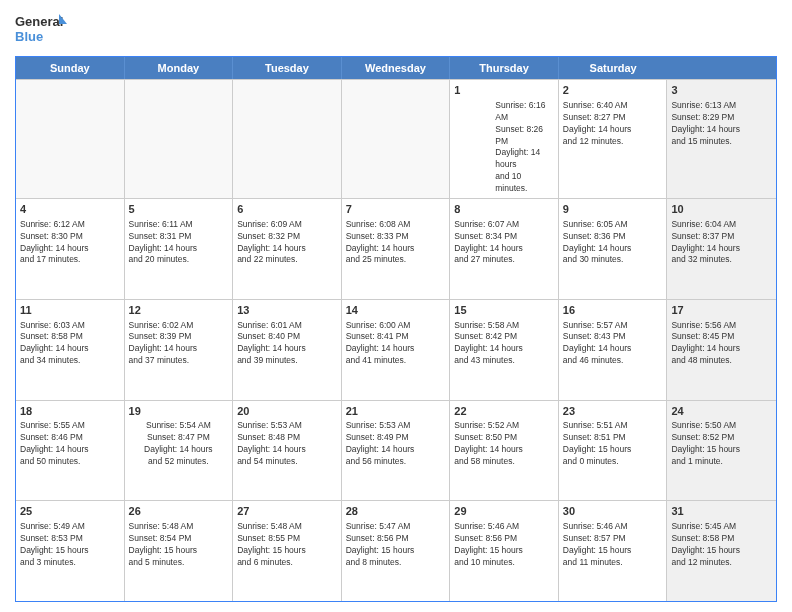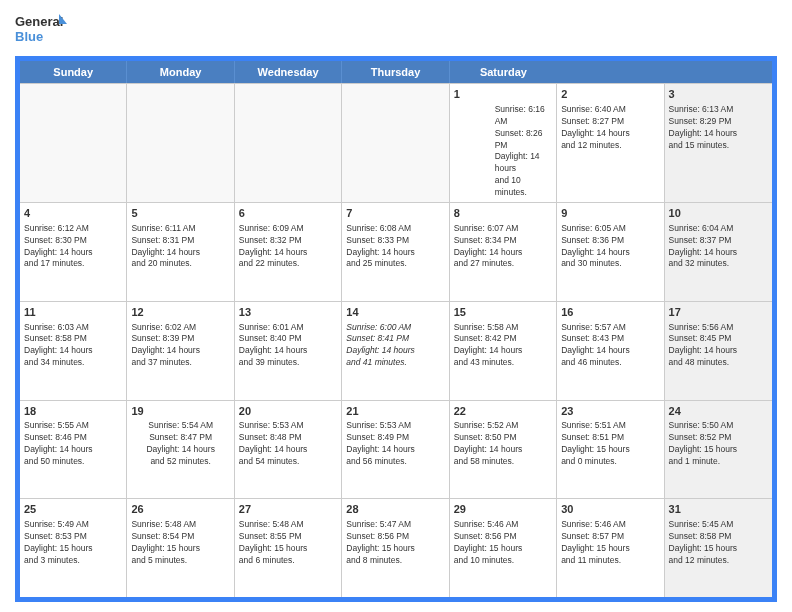--- a/index.html
+++ b/index.html
@@ -37,21 +37,21 @@
       color: #333;
     }
     .subtitle {
       font-size: 14px;
       color: #555;
     }
     .calendar {
       flex: 1;
       display: flex;
       flex-direction: column;
-      border: 5px solid #3b82f6;
+      border: 1px solid #3b82f6;
     }
     .day-headers {
       display: grid;
       grid-template-columns: repeat(7, 1fr);
       background: #4a7fc1;
     }
     .day-header {
       color: white;
       font-size: 11px;
       font-weight: bold;
@@ -110,20 +110,21 @@
     <div class="title-block">
       <div class="main-title"></div>
       <div class="subtitle"></div>
     </div>
   </div>
 
   <div class="calendar">
     <div class="day-headers">
     <div class="day-header">Sunday</div>
         <div class="day-header">Monday</div>
+        <div class="day-header">Tuesday</div>
         <div class="day-header">Wednesday</div>
         <div class="day-header">Thursday</div>
         <div class="day-header">Saturday</div>
       </div>
     <div class="weeks">
     <div class="week-row">
           <div class="cell empty"></div>
           <div class="cell empty"></div>
           <div class="cell empty"></div>
           <div class="cell empty"></div>
@@ -217,21 +218,21 @@
           </div>
           <div class="cell">
             <div class="cell-date">13</div>
             <div class="cell-info" style="white-space: pre-line;">Sunrise: 6:01 AM
 Sunset: 8:40 PM
 Daylight: 14 hours
 and 39 minutes.</div>
           </div>
           <div class="cell">
             <div class="cell-date">14</div>
-            <div class="cell-info" style="white-space: pre-line; font-style: italic;">Sunrise: 6:00 AM
+            <div class="cell-info" style="white-space: pre-line;">Sunrise: 6:00 AM
 Sunset: 8:41 PM
 Daylight: 14 hours
 and 41 minutes.</div>
           </div>
           <div class="cell">
             <div class="cell-date">15</div>
             <div class="cell-info" style="white-space: pre-line;">Sunrise: 5:58 AM
 Sunset: 8:42 PM
 Daylight: 14 hours
 and 43 minutes.</div>

